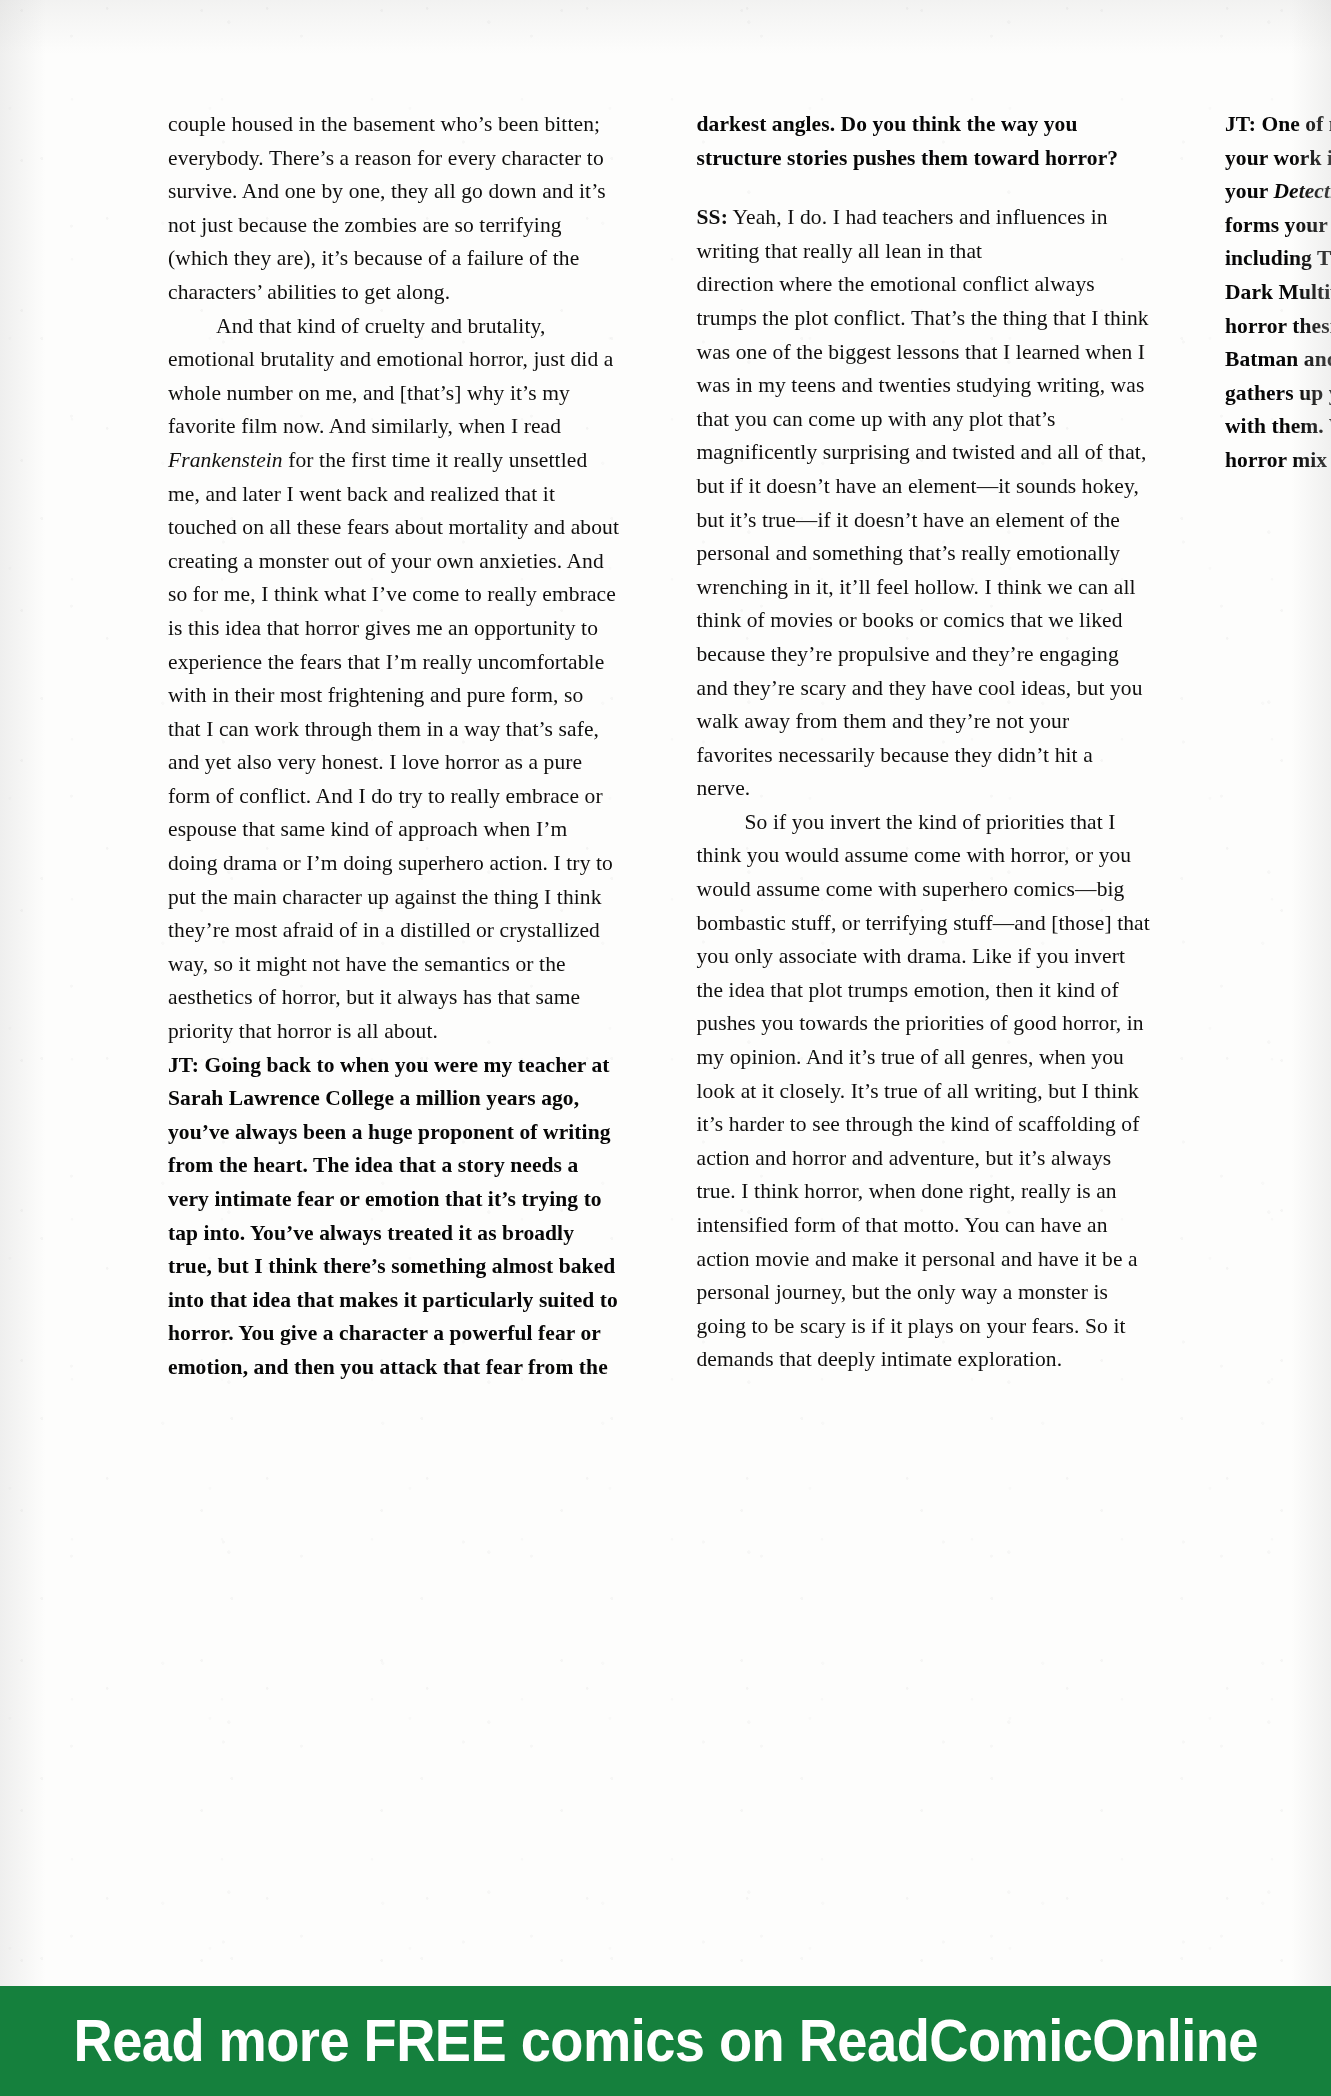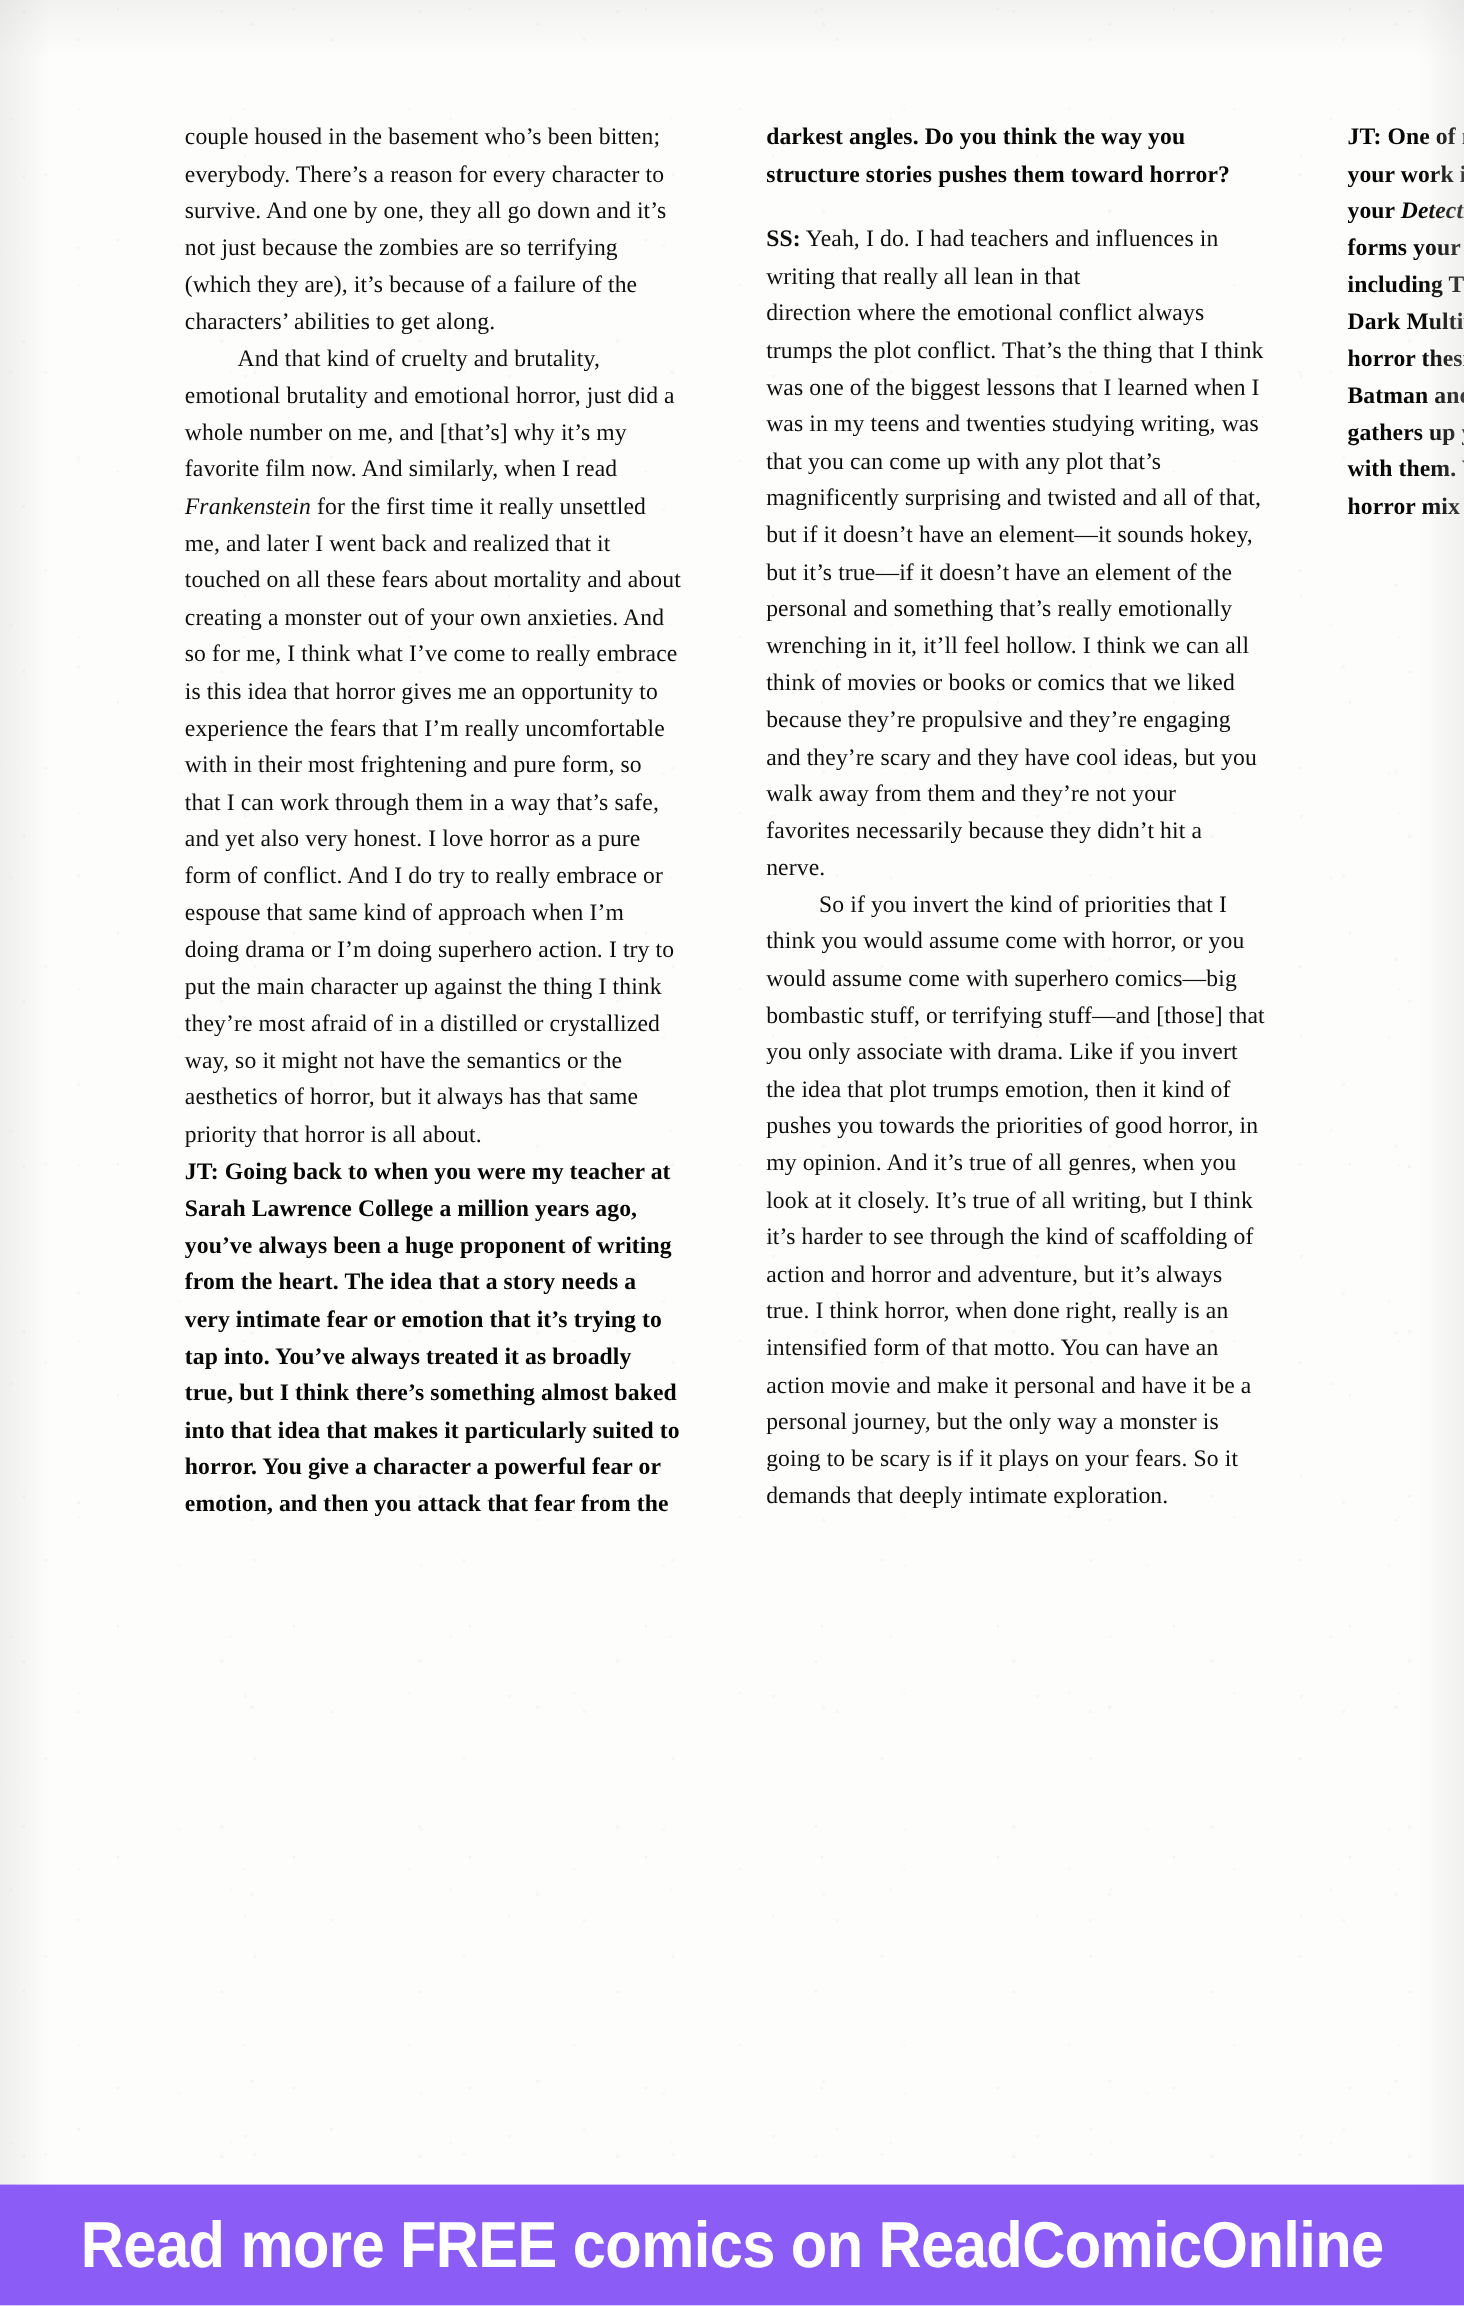--- a/index.html
+++ b/index.html
@@ -91,21 +91,21 @@
   .speaker { font-weight: bold; }
   .ital { font-style: italic; }
 
   
   .promo-banner {
     position: absolute;
     left: 0;
     top: 1986px;
     width: 1331px;
     height: 110px;
-    background: #8b5cf6;
+    background: #15803d;
     z-index: 5;
     display: flex;
     align-items: center;
     justify-content: center;
   }
   .promo-text {
     color: #ffffff;
     font-family: "Liberation Sans Narrow", "Liberation Sans", "DejaVu Sans", sans-serif;
     font-size: 59px;
     font-weight: bold;

